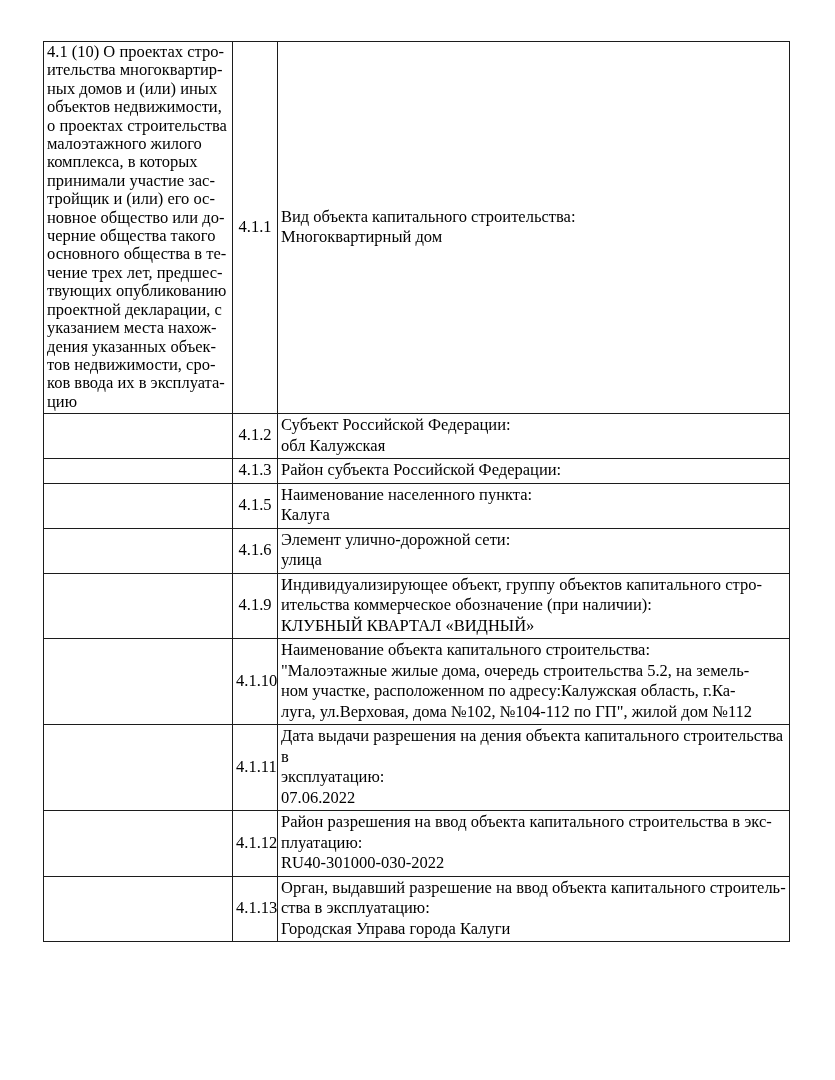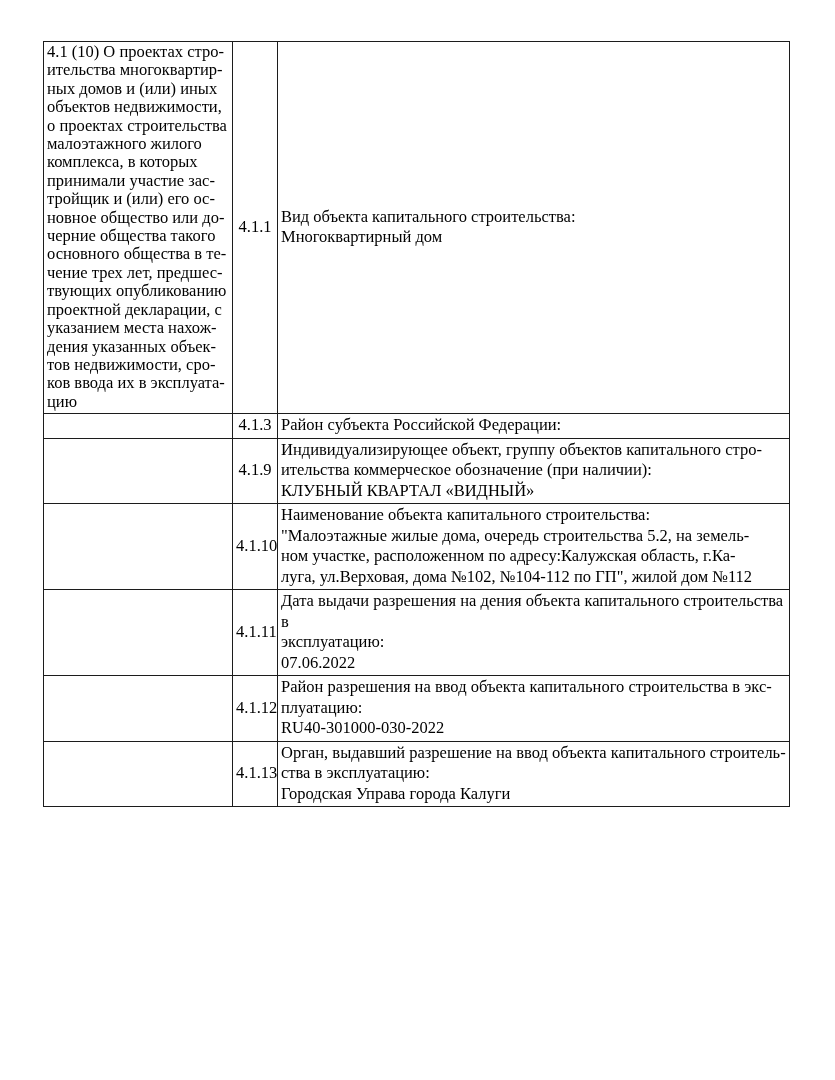--- a/index.html
+++ b/index.html
@@ -94,32 +94,56 @@
 тов недвижимости, сро-
 ков ввода их в эксплуата-
 цию</td>
         <td class="num">4.1.1</td>
         <td class="content">
           <div class="label">Вид объекта капитального строительства:</div>
           <div class="valline"><span class="vpfx"></span><span class="val">Многоквартирный дом</span></div>
         </td>
       </tr>
 
+      <tr>
+        <td class="blank"></td>
+        <td class="num">4.1.2</td>
+        <td class="content">
+          <div class="label">Субъект Российской Федерации:</div>
+          <div class="valline"><span class="vpfx"></span><span class="val">обл Калужская</span></div>
+        </td>
+      </tr>
 
       <tr>
         <td class="blank"></td>
         <td class="num">4.1.3</td>
         <td class="content">
           <div class="label">Район субъекта Российской Федерации:</div>
           <div class="valline"><span class="vpfx"></span><span class="val"></span></div>
         </td>
       </tr>
 
 
+      <tr>
+        <td class="blank"></td>
+        <td class="num">4.1.5</td>
+        <td class="content">
+          <div class="label">Наименование населенного пункта:</div>
+          <div class="valline"><span class="vpfx"></span><span class="val">Калуга</span></div>
+        </td>
+      </tr>
 
+      <tr>
+        <td class="blank"></td>
+        <td class="num">4.1.6</td>
+        <td class="content">
+          <div class="label">Элемент улично-дорожной сети:</div>
+          <div class="valline"><span class="vpfx"></span><span class="val">улица</span></div>
+        </td>
+      </tr>
 
 
 
       <tr>
         <td class="blank"></td>
         <td class="num">4.1.9</td>
         <td class="content">
           <div class="label">Индивидуализирующее объект, группу объектов капитального стро-
 ительства коммерческое обозначение (при наличии):</div>
           <div class="valline"><span class="vpfx"></span><span class="val">КЛУБНЫЙ КВАРТАЛ «ВИДНЫЙ»</span></div>

